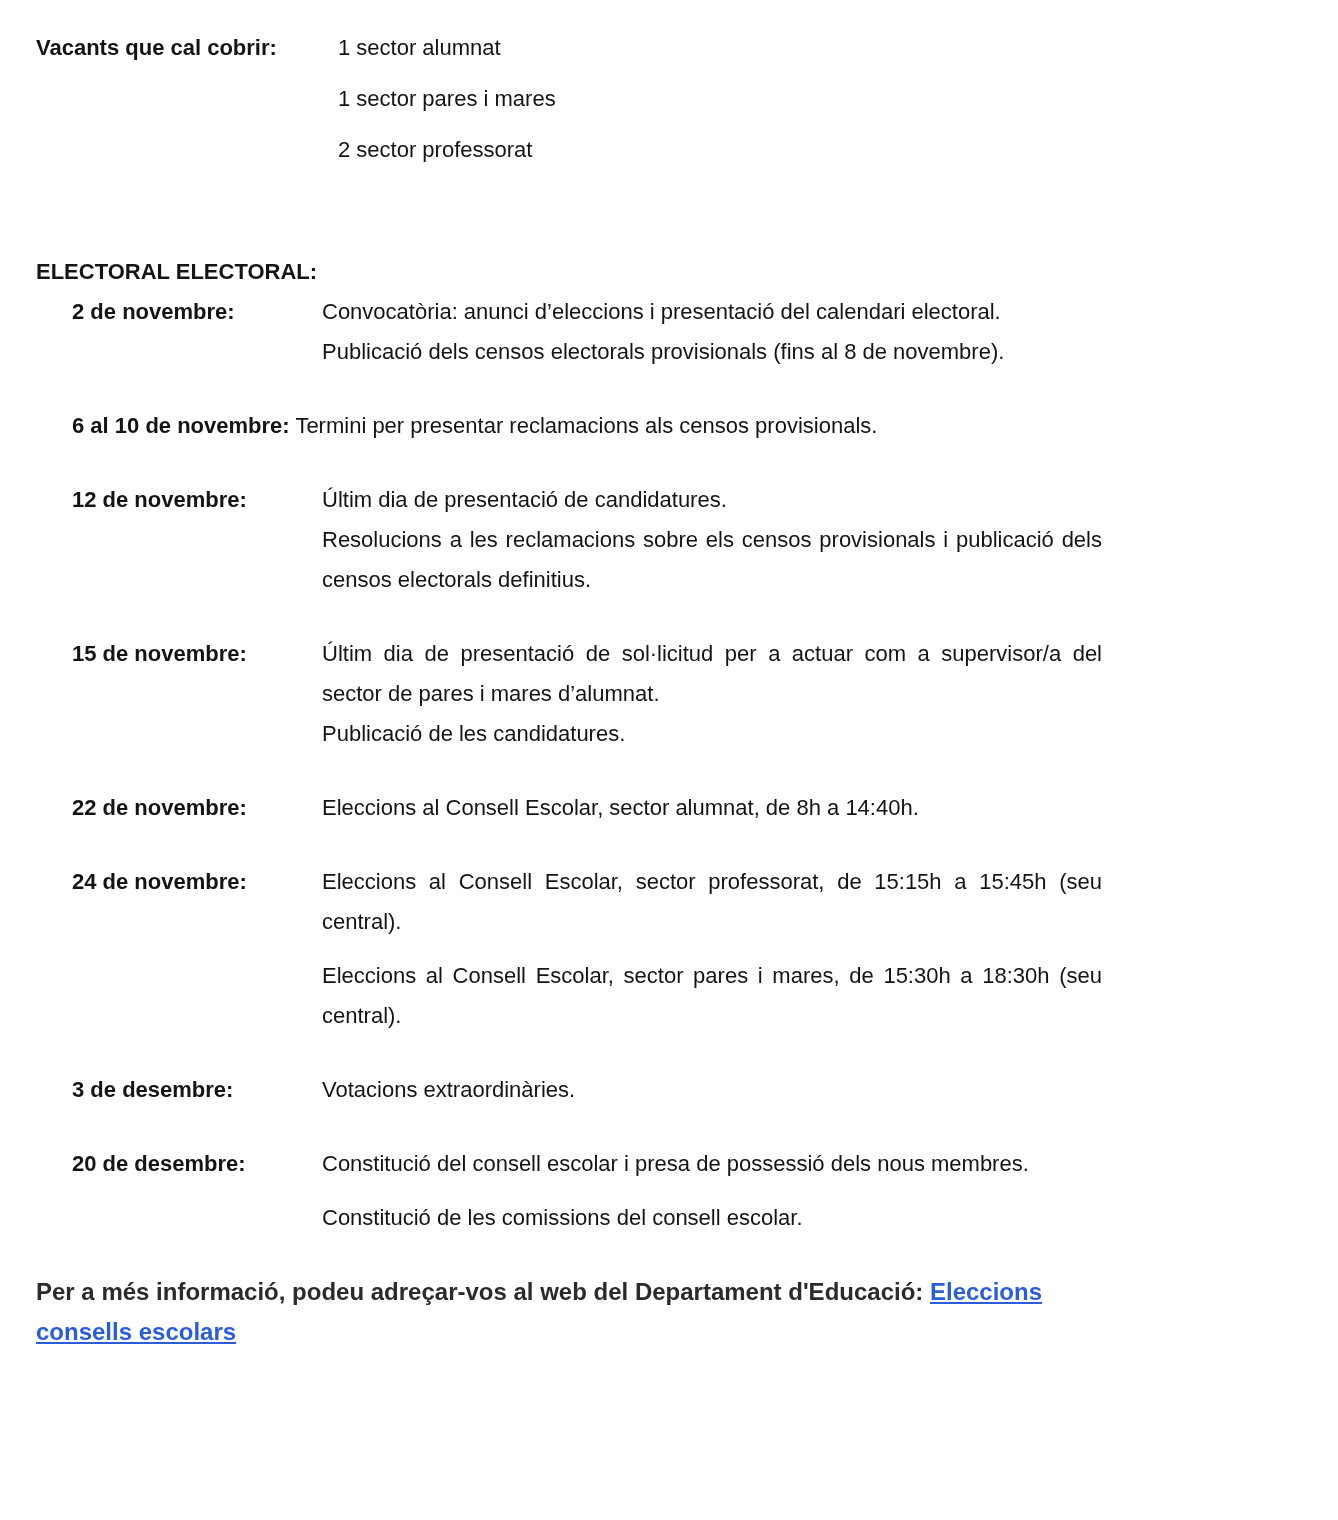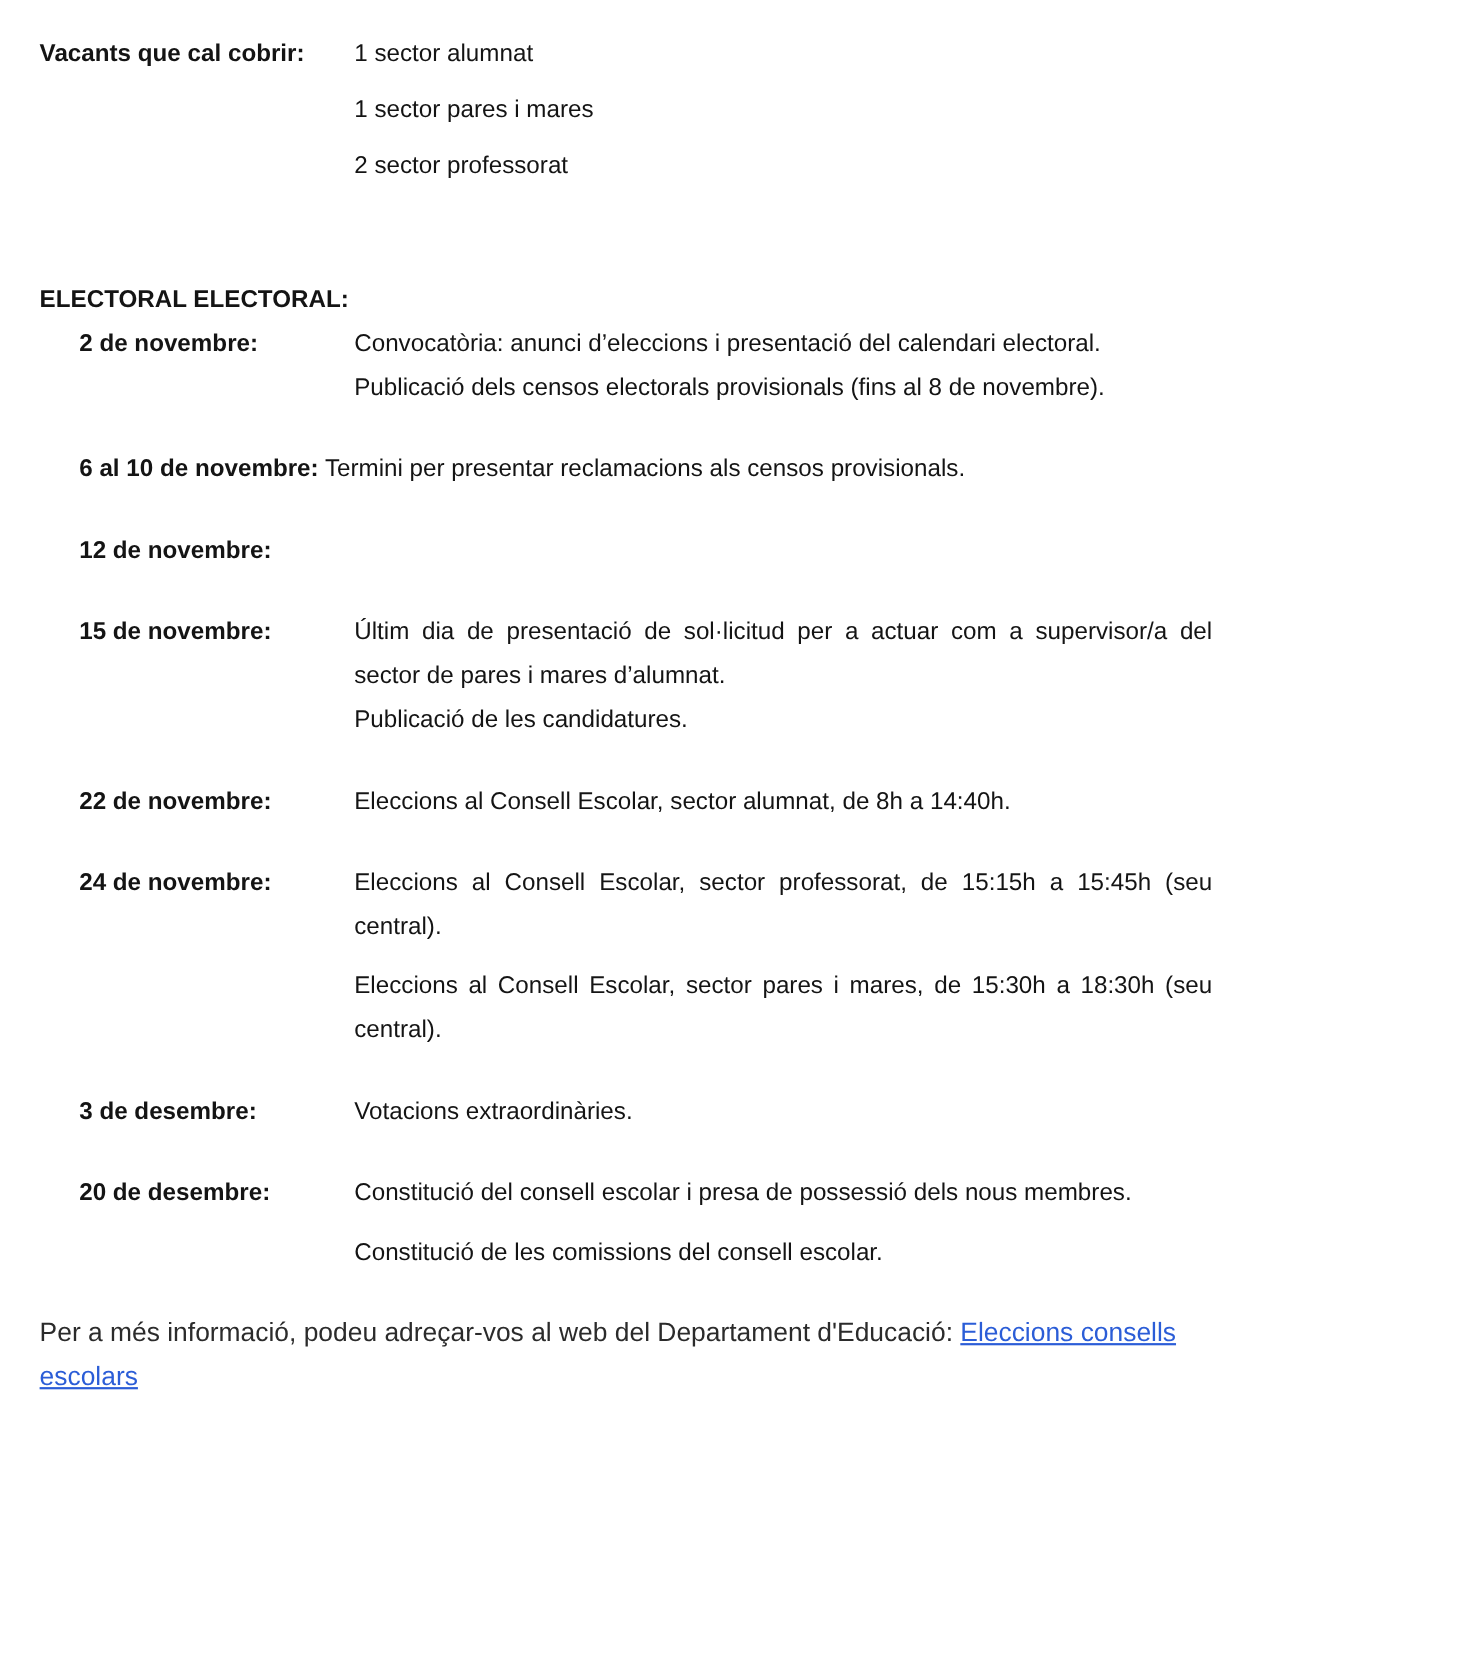--- a/index.html
+++ b/index.html
@@ -28,20 +28,21 @@
     align-items: flex-start;
   }
   .vacancies .vac-label {
     font-weight: 700;
     width: 286px;
     flex-shrink: 0;
     line-height: 40px;
   }
   .vacancies .vac-items {
     line-height: 40px;
+    margin-left: 16px;
   }
   .vacancies .vac-item {
     margin-bottom: 11px;
   }
 
   
   .calendar-heading {
     font-weight: 700;
     line-height: 40px;
     margin-top: 71px;
@@ -79,20 +80,21 @@
   .entry.inline-entry .date-inline {
     font-weight: 700;
   }
 
   
   .footer {
     margin-top: 18px;
     line-height: 40px;
     font-size: 24px;
     color: #2b2b2b;
+    font-weight: bold;
   }
   .footer a {
     text-decoration: underline;
     cursor: pointer;
   }
 </style>
 </head>
 <body style="color: rgb(20, 20, 20);">
 
 <div class="page">
@@ -119,20 +121,24 @@
     </div>
 
     <div class="entry inline-entry">
       <span class="date-inline">6 al 10 de novembre:</span>
       <span>Termini per presentar reclamacions als censos provisionals.</span>
     </div>
 
 
     <div class="entry">
       <div class="date">12 de novembre:</div>
+      <div class="content">
+        <p>Últim dia de presentació de candidatures.</p>
+        <p>Resolucions a les reclamacions sobre els censos provisionals i publicació dels censos electorals definitius.</p>
+      </div>
     </div>
 
     <div class="entry">
       <div class="date">15 de novembre:</div>
       <div class="content">
         <p>Últim dia de presentació de sol·licitud per a actuar com a supervisor/a del sector de pares i mares d’alumnat.</p>
         <p>Publicació de les candidatures.</p>
       </div>
     </div>
 

